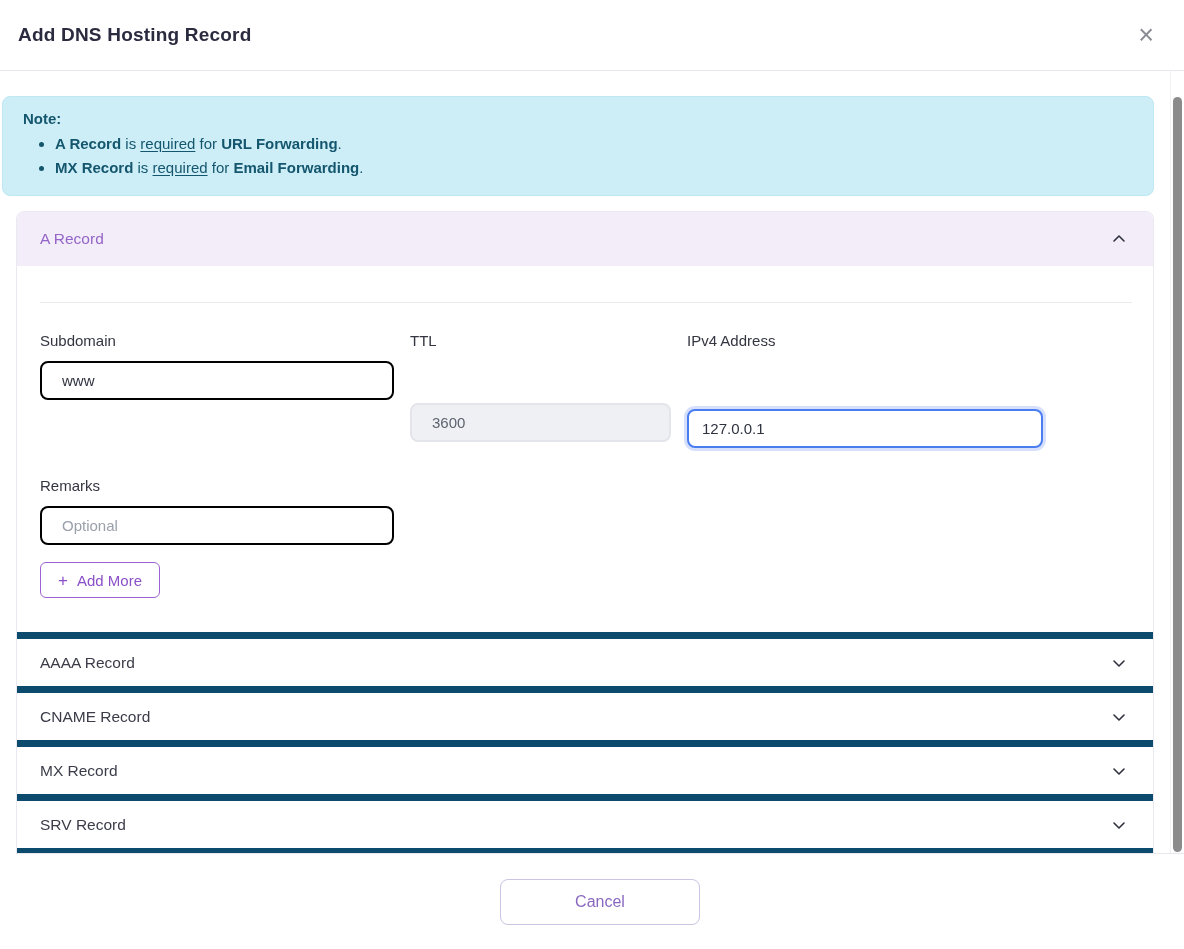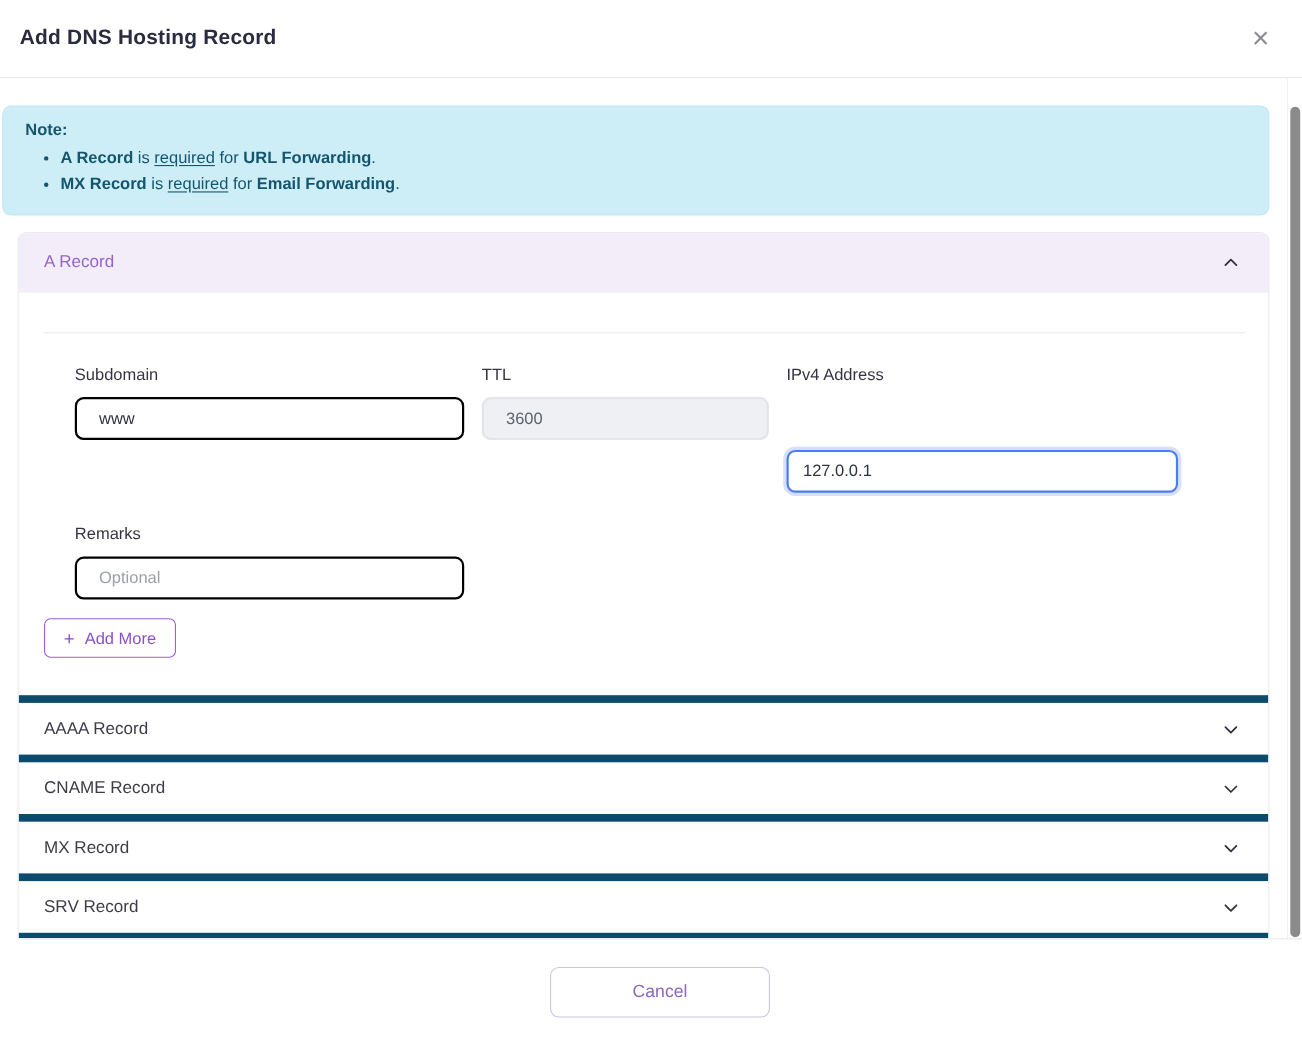--- a/index.html
+++ b/index.html
@@ -34,21 +34,21 @@
   .acc-header.expanded { background:#f3edfa; color:#9465c8; }
   .acc-header + .acc-header, .acc-body + .acc-header { border-top:7px solid #0c4a6e;gap:28px; }
   .chev { width:16px; height:16px; flex:0 0 auto; }
   .chev path { fill:none; stroke:#30313f; stroke-width:1.6; stroke-linecap:round; stroke-linejoin:round; }
 
   
   .acc-body { padding:0 21px 34px 23px; background:#fff; }
   .acc-body hr { border:none; border-top:1px solid #ececf0; margin:36px 0 0 0; }
   .form-row { display:flex; gap:16px; margin-top:29px; }
   .fld { display:flex; flex-direction:column; }
-  .fld-sub { width:354px;margin-left:28px; } .fld-ttl { width:261px; } .fld-ip { width:356px; }
+  .fld-sub { width:354px; } .fld-ttl { width:261px;gap:42px; } .fld-ip { width:356px; }
   .fld label { font-size:15px; color:#343541; margin-bottom:12px; }
   .fld input { height:39px; border:2px solid #000000; border-radius:8px; padding:0 20px;
     font-size:15px; color:#2f3340; background:#fff; outline:none; width:100%;
     font-family:"Liberation Sans","DejaVu Sans",sans-serif; }
   .fld input::placeholder { color:#9aa0aa; }
   .fld input.disabled { background:#eff0f3; border-color:#e3e5ea; color:#5c6370; }
   .fld input.focused { border:2px solid #4a7df0; padding:0 13px;
     box-shadow:0 0 0 3px rgba(138,165,245,.35);margin-top:48px; }
   .add-more-btn { margin-top:17px; height:36px; display:inline-flex; align-items:center; gap:9px;
     padding:0 17px; background:#fff; border:1px solid #9a62d3; border-radius:6px;

